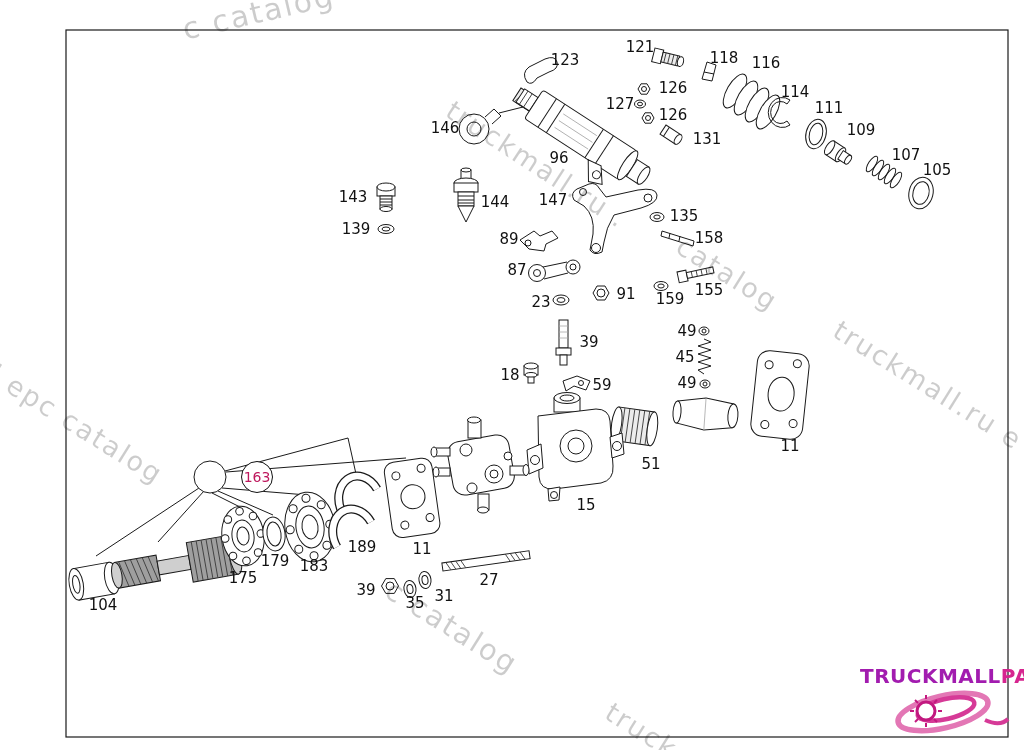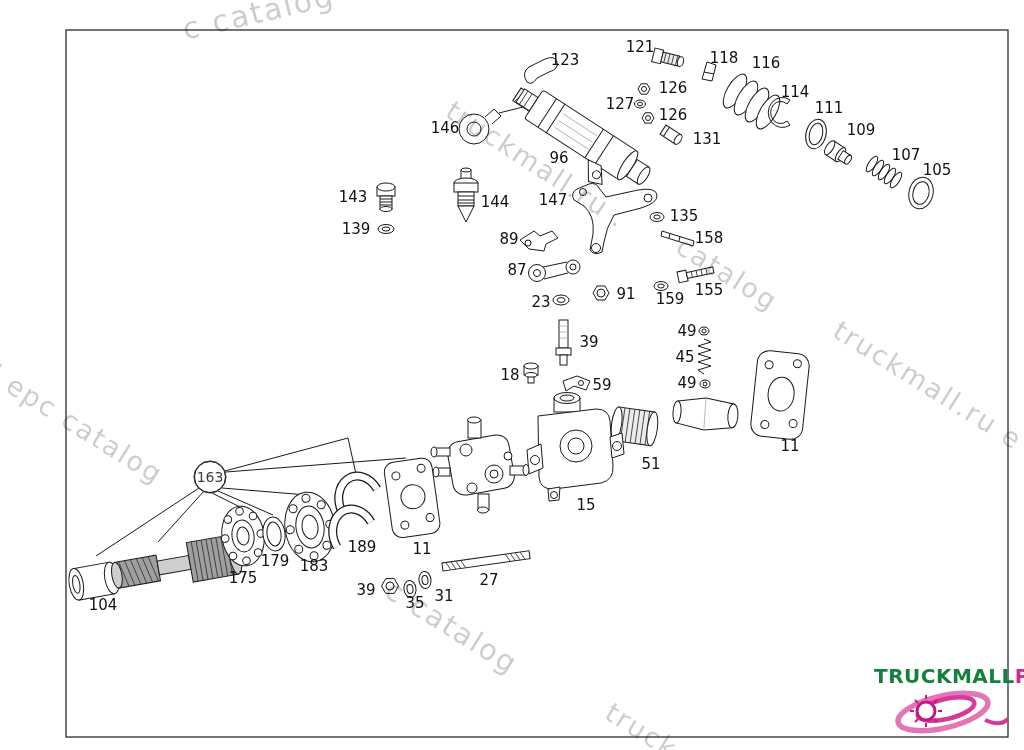--- a/index.html
+++ b/index.html
@@ -4,25 +4,25 @@
 <style>
   html,body{margin:0;padding:0;background:#ffffff;}
   body{width:1024px;height:750px;overflow:hidden;font-family:"DejaVu Sans",sans-serif;}
   .stage{position:relative;width:1024px;height:750px;background:#fff;}
   .stage > svg{position:absolute;left:0;top:0;}
   .wm{position:absolute;color:rgba(0,0,0,0.20);font-size:27px;letter-spacing:2px;
       transform-origin:0 50%;white-space:nowrap;user-select:none;pointer-events:none;}
   .plabel{position:absolute;transform:translate(-50%,-50%);font-size:15px;color:#111;
       white-space:nowrap;pointer-events:none;}
   .pcircle{position:absolute;width:30px;height:30px;border:1.4px solid #111;border-radius:50%;
-      display:flex;align-items:center;justify-content:center;font-size:14px;color:#404040;
-      transform:translate(-50%,-50%);background:#fff;}
+      display:flex;align-items:center;justify-content:center;font-size:14px;color:#be185d;
+      transform:translate(-50%,-50%);background:#fff;margin-left:47px;}
   .logo-text{position:absolute;left:860px;top:664px;font-size:20px;font-weight:bold;
       letter-spacing:0.5px;white-space:nowrap;}
-  .logo-brand{color:#15803d;margin-left:14px;}
+  .logo-brand{color:#a21caf;}
   .logo-accent{color:#d6258f;}
   svg .fw{fill:#fff;stroke:#1a1a1a;stroke-width:1;}
   svg .fg{fill:#ececec;stroke:#1a1a1a;stroke-width:1;}
   svg .fd{fill:#9f9f9f;stroke:#1a1a1a;stroke-width:1;}
   svg .fm{fill:#cfcfcf;stroke:#1a1a1a;stroke-width:1;}
   svg .ln{fill:none;stroke:#1a1a1a;stroke-width:1;}
   svg .lt{stroke:#a8a8a8;stroke-width:0.8;}
   svg .hl{stroke:#3f3f3f;stroke-width:0.9;}
 </style>
 </head>

